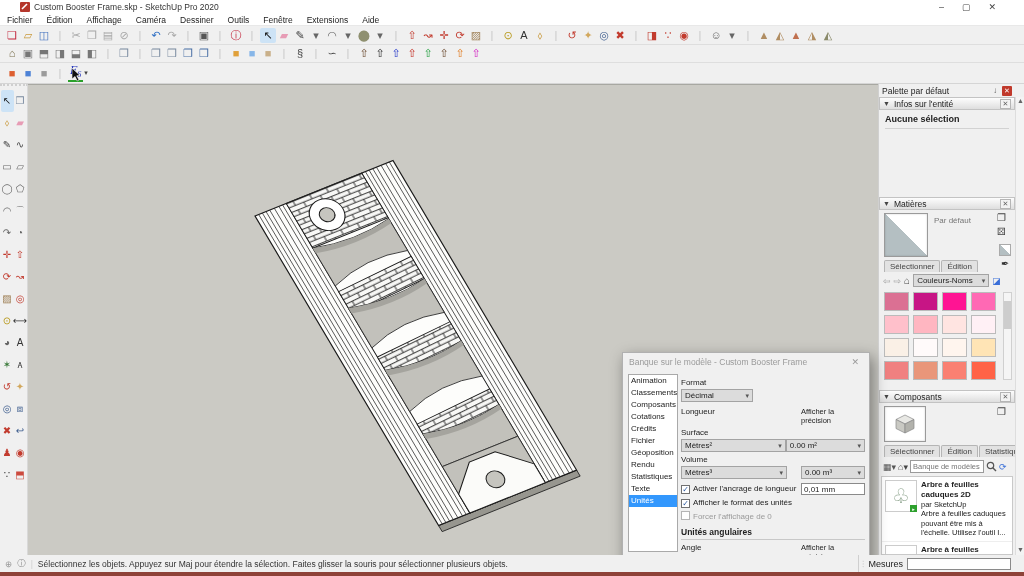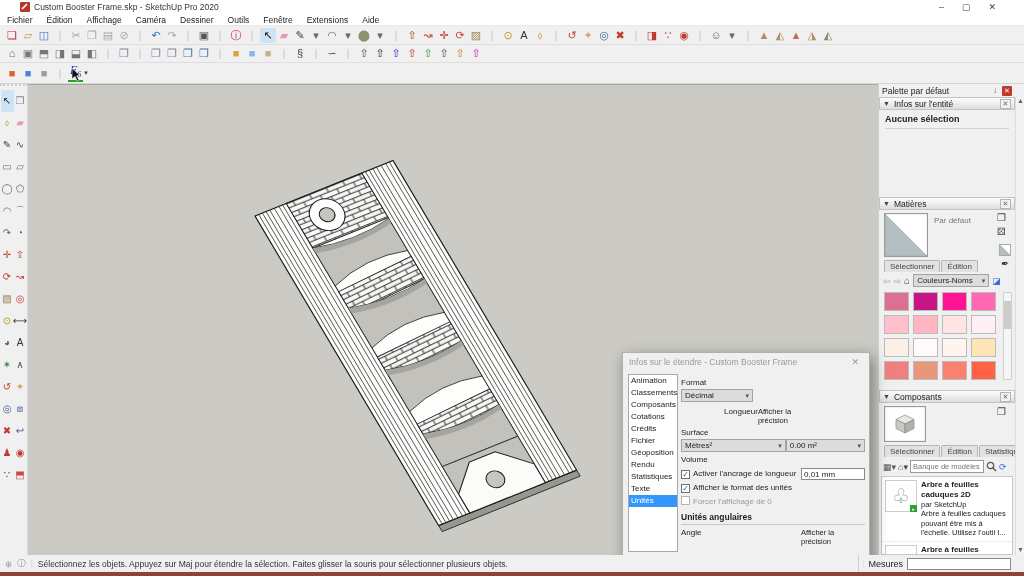--- a/index.html
+++ b/index.html
@@ -386,21 +386,21 @@
         </span>
       </div>
 
   </div>
 
   <div class="scrollstrip"><span>▲</span><span class="dn">▼</span></div>
 </div>
 
 <div class="abs dialog">
   <div class="dtitle">
-    <span>Infos sur le étendre - Custom Booster Frame</span>
+    <span>Banque sur le modèle - Custom Booster Frame</span>
     <span class="dclose">✕</span>
   </div>
   <div class="dlist">
     <div>Animation</div>
       <div>Classements</div>
       <div>Composants</div>
       <div>Cotations</div>
       <div>Crédits</div>
       <div>Fichier</div>
       <div>Géoposition</div>
@@ -408,36 +408,46 @@
       <div>Statistiques</div>
       <div>Texte</div>
       <div style="background: rgb(50, 151, 253); color: rgb(255, 255, 255);">Unités</div>
   </div>
   <div class="abs" style="left:58px;top:21px;width:184px">
     <div style="margin-top:4px" class="dlabel">Format</div>
     <div class="combo" style="width:72px;margin-top:2px">
         <span>Décimal</span>
         <span class="arr">▾</span>
       </div>
-    <div style="display:flex;justify-content:center;margin-top:5px">
+    <div style="display:flex;justify-content:space-between;margin-top:5px">
       <span class="dlabel">Longueur</span>
       <span class="plabel" style="width:64px">Afficher la précision</span>
     </div>
     <div class="dlabel" style="margin-top:3px">Surface</div>
     <div style="display:flex;justify-content:space-between;margin-top:2px">
       <span class="combo" style="width:106px">
           <span>Mètres²</span>
           <span class="arr">▾</span>
         </span>
       <span class="combo" style="width:80px">
           <span>0.00 m²</span>
           <span class="arr">▾</span>
         </span>
     </div>
     <div class="dlabel" style="margin-top:3px">Volume</div>
+    <div style="display:flex;justify-content:space-between;margin-top:2px">
+      <span class="combo" style="width:106px">
+          <span>Mètres³</span>
+          <span class="arr">▾</span>
+        </span>
+      <span class="combo" style="width:64px">
+          <span>0.00 m³</span>
+          <span class="arr">▾</span>
+        </span>
+    </div>
     <div style="display:flex;justify-content:space-between;align-items:center;margin-top:4px">
       <span><span class="cb">✓</span><span>Activer l'ancrage de longueur</span></span>
       <span class="dinput" style="width:64px">0,01 mm</span>
     </div>
     <div style="margin-top:3px"><span class="cb">✓</span><span>Afficher le format des unités</span></div>
     <div style="margin-top:3px;color:#9a9a9a"><span class="cb off"></span><span>Forcer l'affichage de 0</span></div>
     <div class="dhdr" style="margin-top:6px">Unités angulaires</div>
     <div style="display:flex;justify-content:space-between;margin-top:3px">
       <span class="dlabel">Angle</span>
       <span class="plabel" style="width:64px">Afficher la précision</span>

